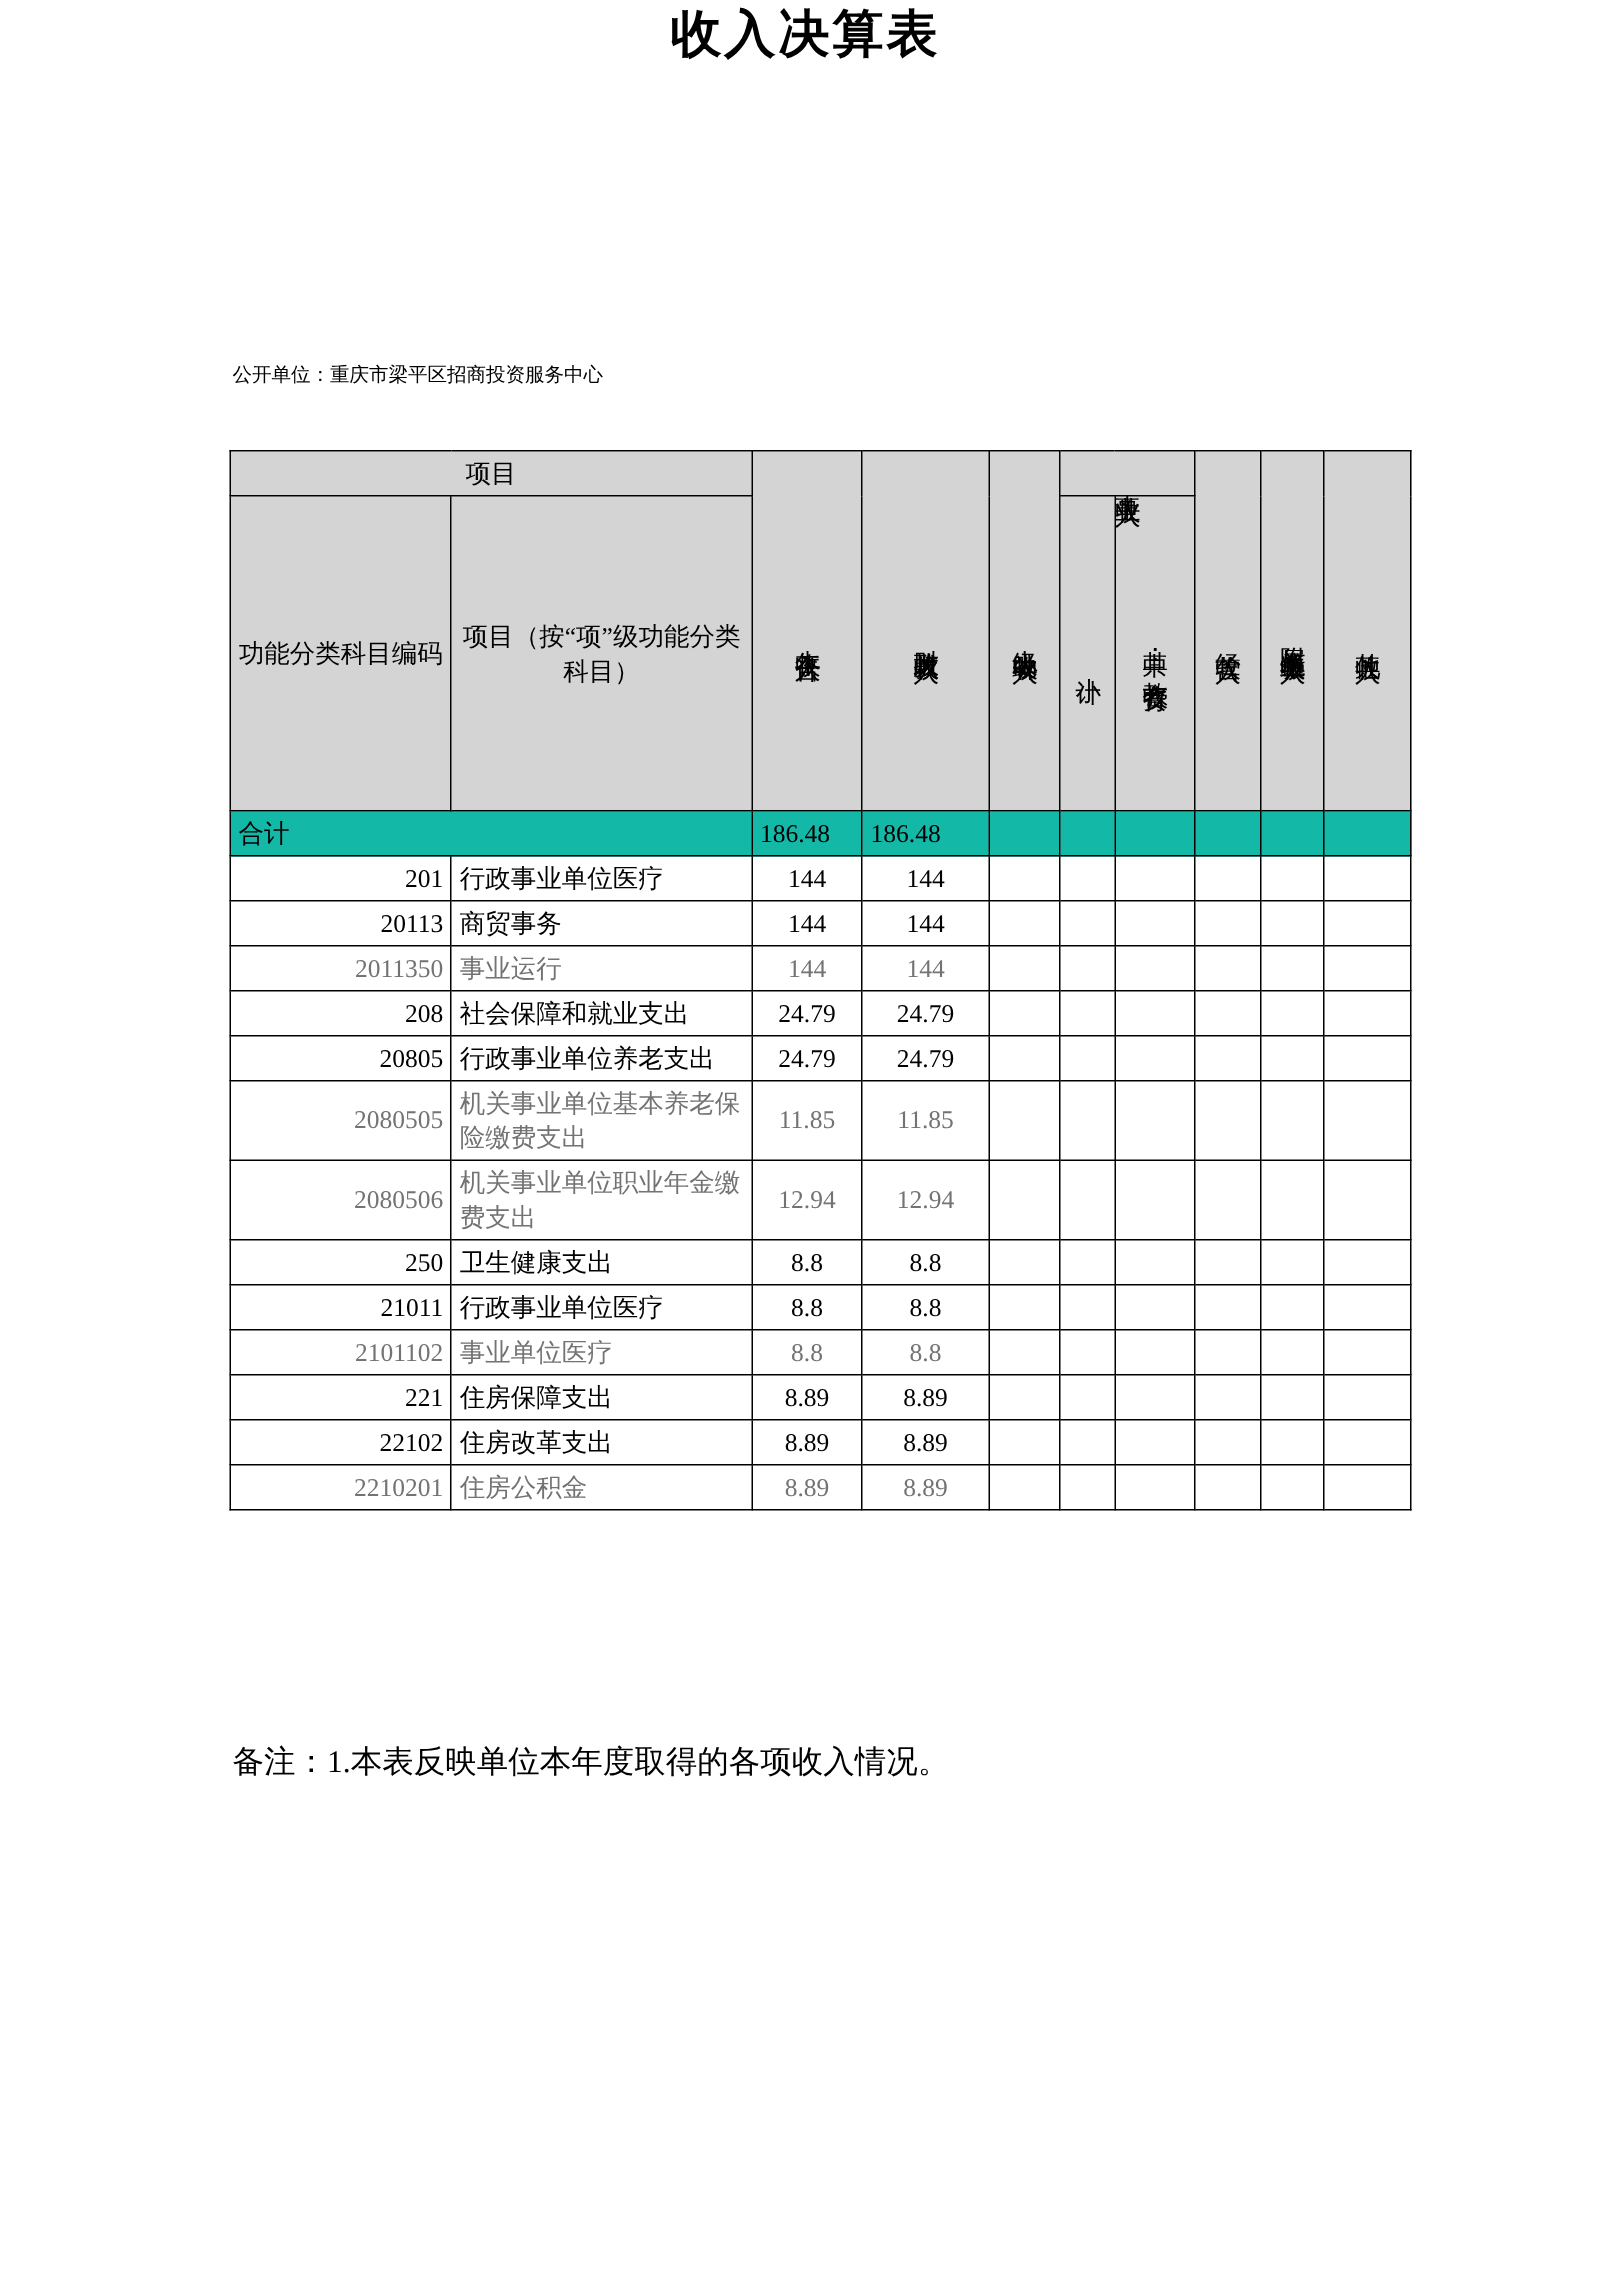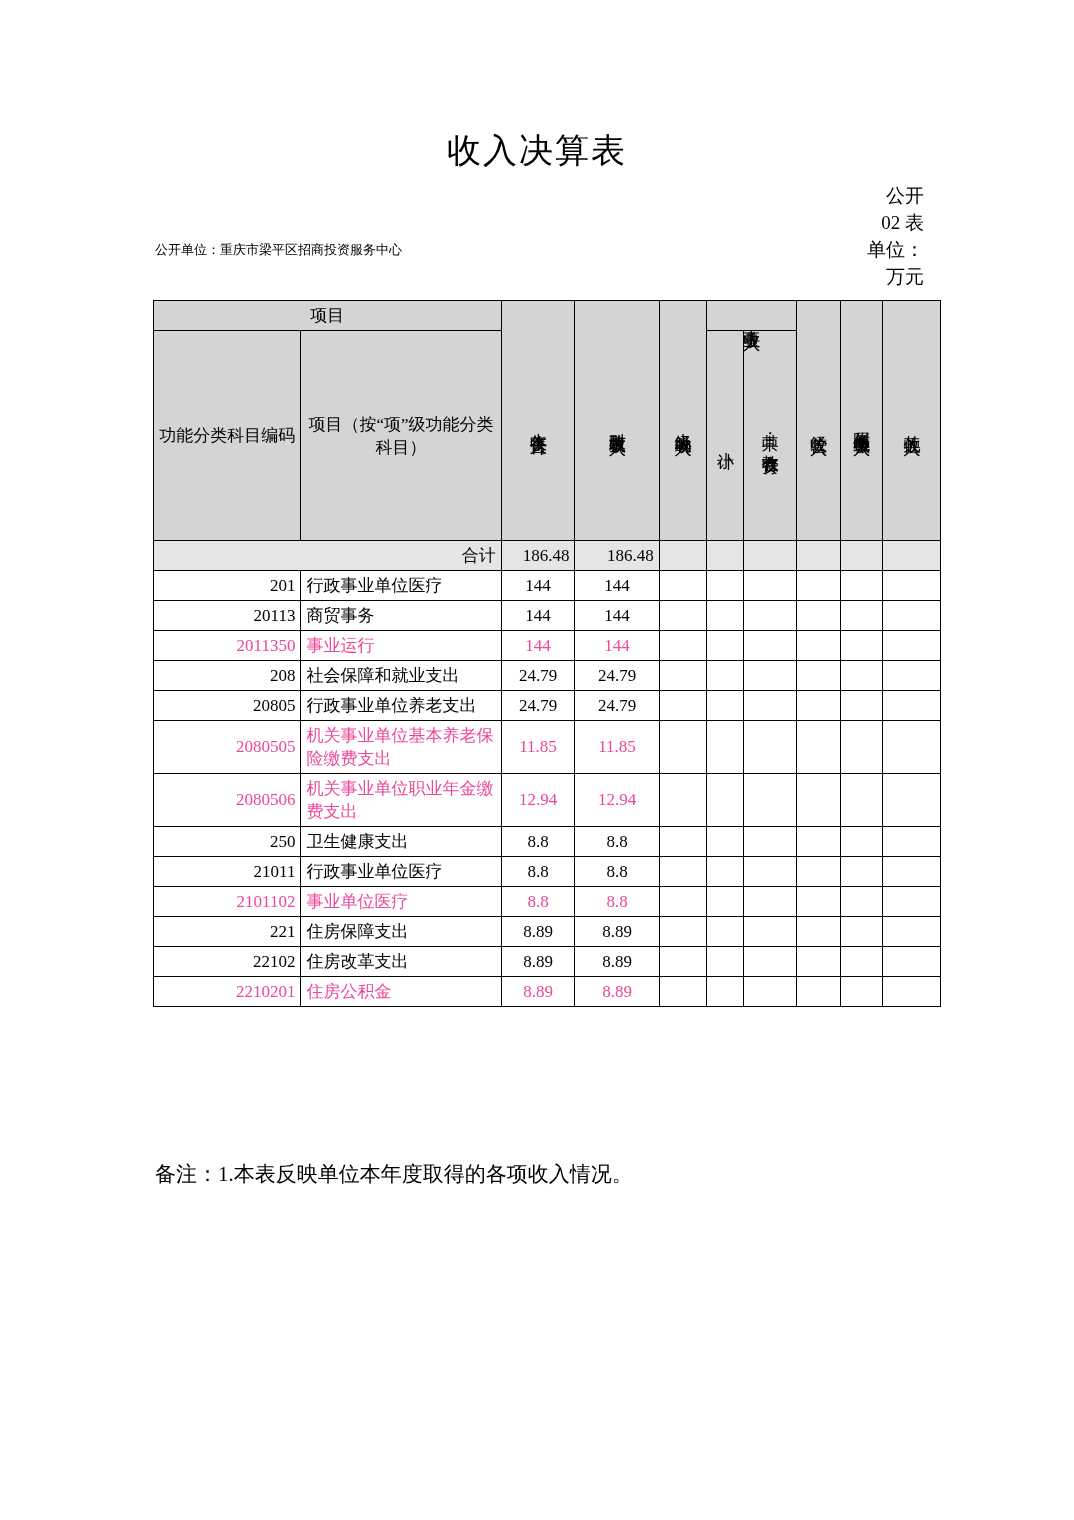--- a/index.html
+++ b/index.html
@@ -17,24 +17,23 @@
   }
   .page {
     width: 1074px;
     height: 1520px;
     position: relative;
     box-sizing: border-box;
   }
   .title {
     text-align: center;
     font-size: 34px;
-    font-weight: normal;
+    font-weight: bold;
     letter-spacing: 2px;
     margin: 0;
-    padding-top: 128px;
     font-family: "Liberation Serif", "DejaVu Serif", serif;
   }
   .meta-right {
     position: absolute;
     top: 182px;
     right: 150px;
     width: 120px;
     text-align: right;
     font-size: 19px;
     line-height: 27px;
@@ -80,29 +79,29 @@
     padding-right: 8px;
   }
   .cell-name {
     text-align: left;
     padding-left: 8px;
   }
   .cell-num {
     text-align: center;
   }
   .row-total td {
-    background: #e5e5e5;
-    text-align: right;
+    background: #14b8a6;
+    text-align: left;
     font-weight: normal;
   }
   .b {
     font-weight: bold;
   }
   .thin {
-    color: #ec4899;
+    color: #737373;
   }
   .note {
     position: absolute;
     top: 1160px;
     left: 155px;
     font-size: 21px;
   }
   .hdr-proj {
     font-size: 18px;
   }
@@ -117,26 +116,20 @@
   .col-i { width: 40px; }
   .col-j { width: 55px; }
 </style>
 </head>
 <body>
 
 <div class="page">
 
   <h1 class="title">收入决算表</h1>
 
-  <div class="meta-right">
-    <div>公开</div>
-    <div>02 表</div>
-    <div>单位：</div>
-    <div>万元</div>
-  </div>
 
   <div class="meta-left">公开单位：重庆市梁平区招商投资服务中心</div>
 
   <table class="main">
     <colgroup>
       <col class="col-a">
         <col class="col-b">
         <col class="col-c">
         <col class="col-d">
       <col class="col-e">

